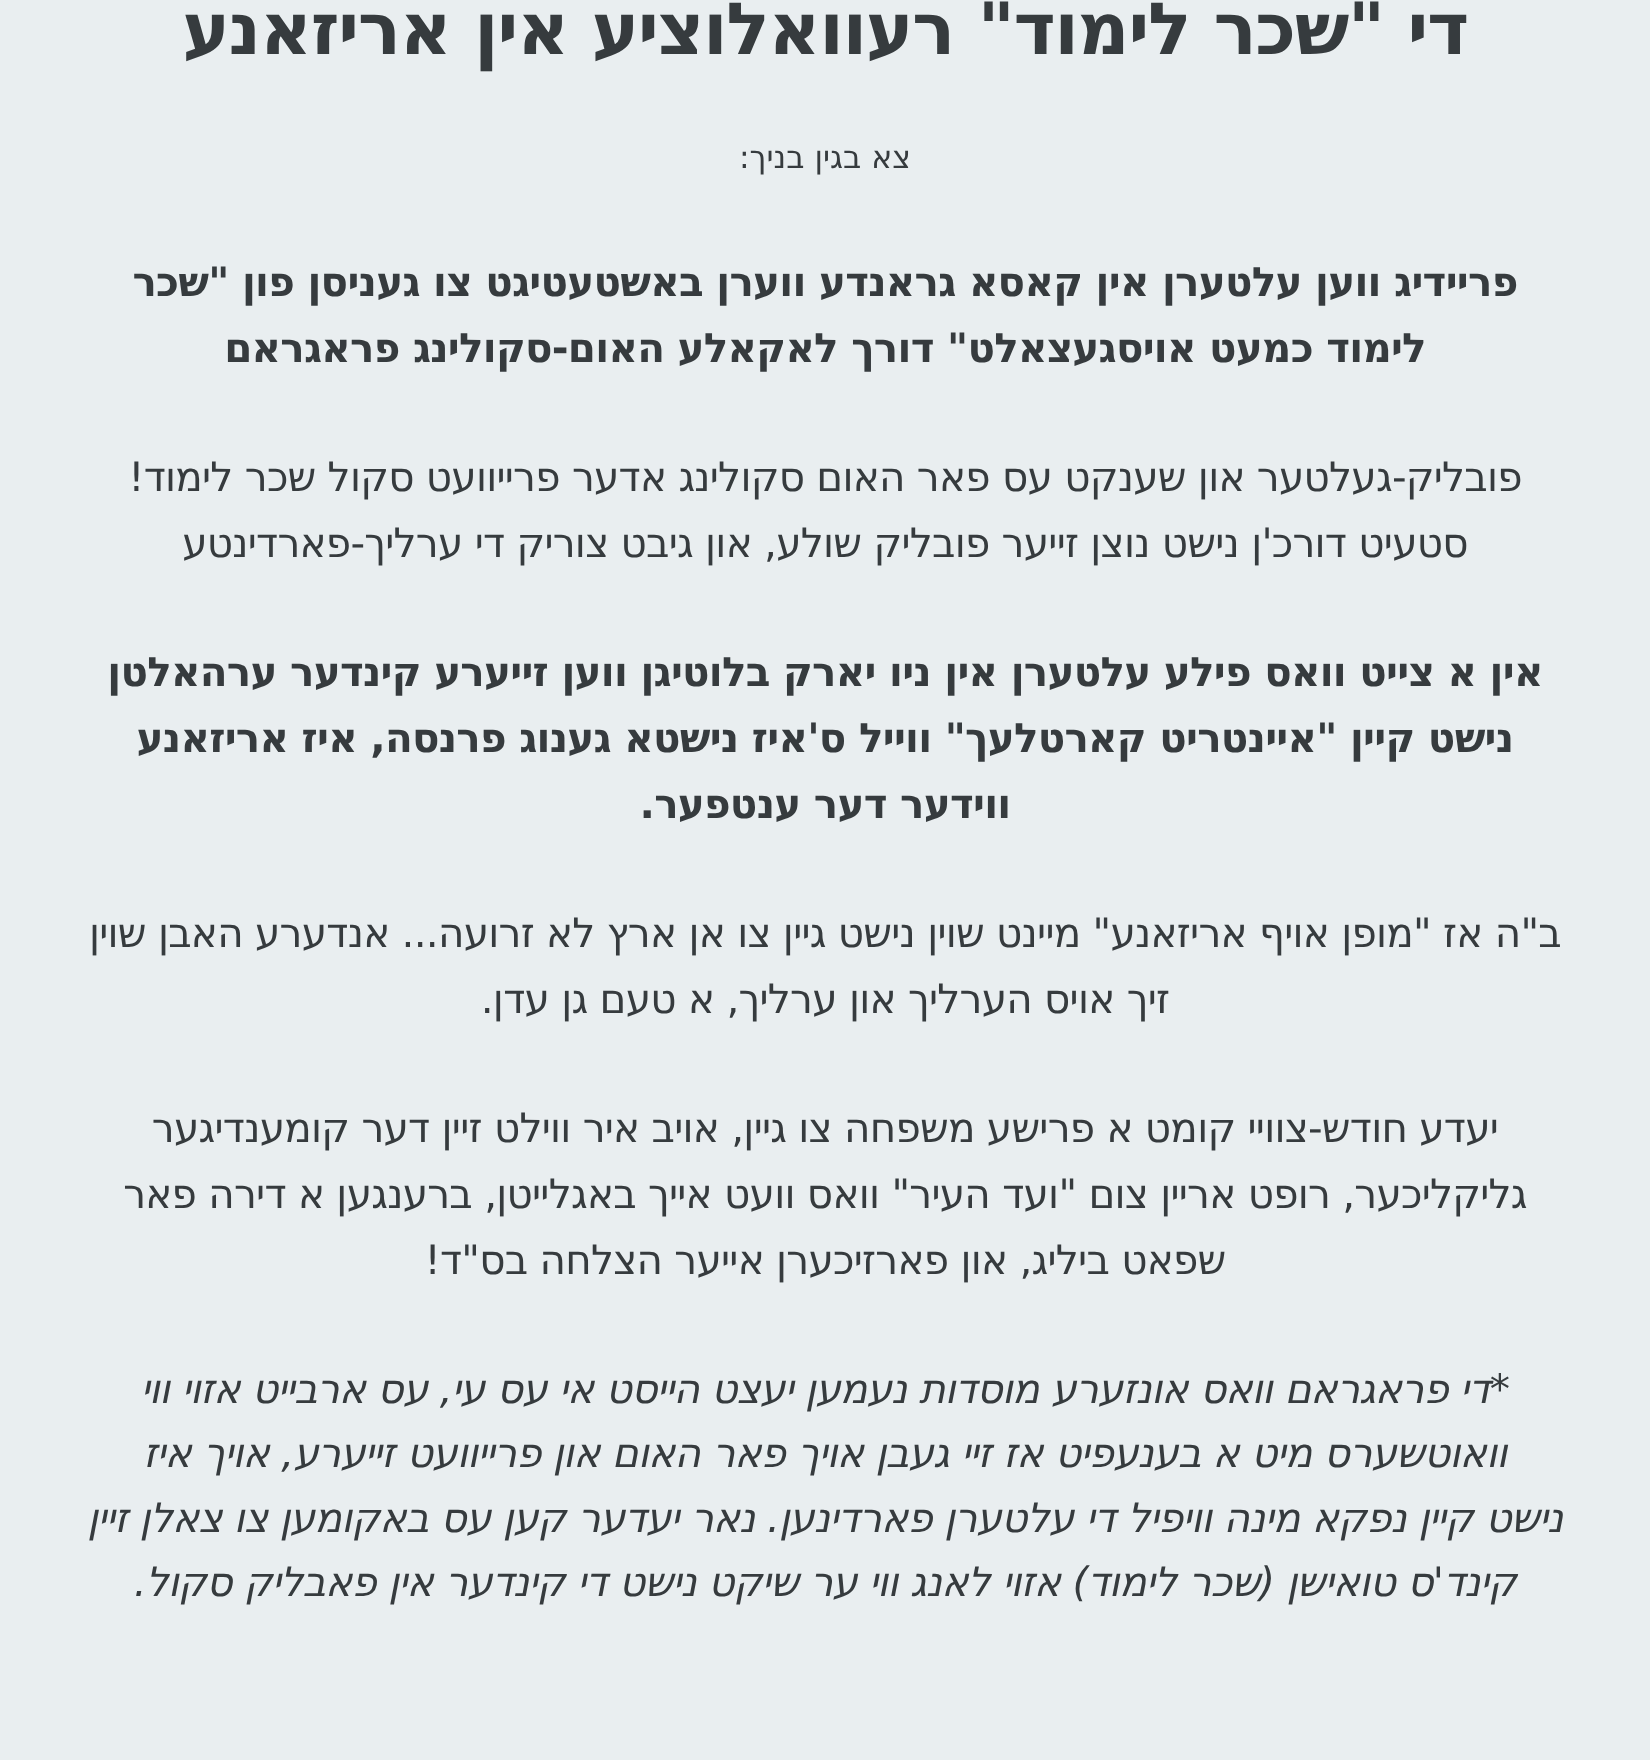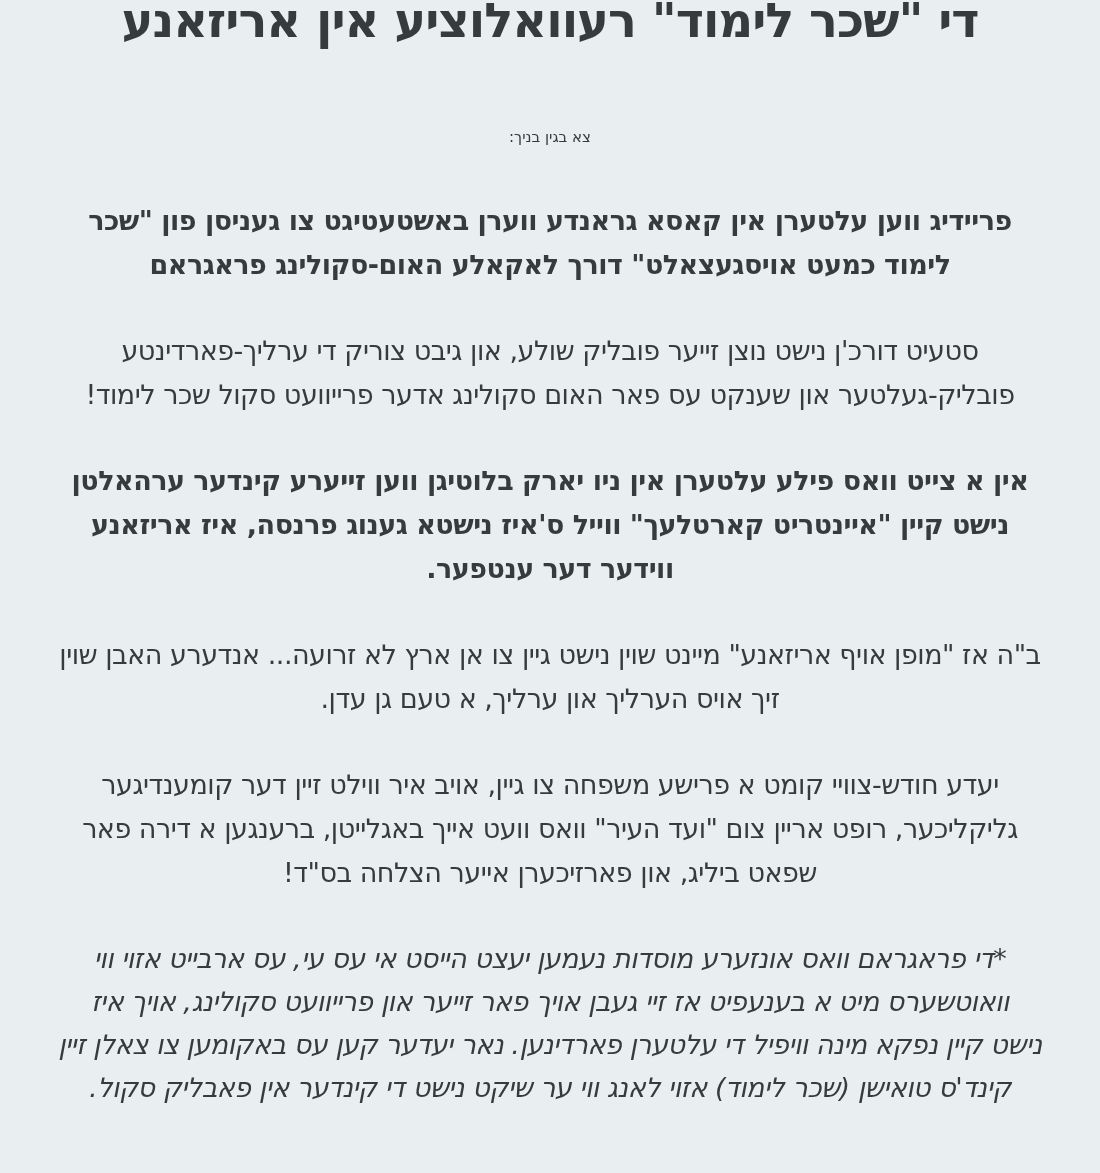--- a/index.html
+++ b/index.html
@@ -24,22 +24,22 @@
   }
   .article-title {
     margin: -7px 0 0 0;
     font-size: 48px;
     font-weight: bold;
     line-height: 55px;
     letter-spacing: -1px;
     white-space: nowrap;
   }
   .article-subtitle {
-    margin: 74px 0 0 0;
-    font-size: 15px;
+    margin: 42px 0 0 0;
+    font-size: 21px;
     font-weight: normal;
     line-height: 30px;
   }
   .para {
     margin: 42px 0 0 0;
     font-size: 27px;
     line-height: 44px;
     letter-spacing: -0.5px;
   }
   .para:first-child {
@@ -65,37 +65,37 @@
 
 <main class="article">
   <h1 class="article-title">די "שכר לימוד" רעוואלוציע אין אריזאנע</h1>
   <p class="article-subtitle">צא בגין בניך:</p>
   <section id="paragraphs">
       <div class="para bold">
         <div class="line">פריידיג ווען עלטערן אין קאסא גראנדע ווערן באשטעטיגט צו געניסן פון "שכר</div>
         <div class="line">לימוד כמעט אויסגעצאלט" דורך לאקאלע האום-סקולינג פראגראם</div>
       </div>
       <div class="para regular">
+        <div class="line">פובליק-געלטער און שענקט עס פאר האום סקולינג אדער פרייוועט סקול שכר לימוד!</div>
         <div class="line">סטעיט דורכ'ן נישט נוצן זייער פובליק שולע, און גיבט צוריק די ערליך-פארדינטע</div>
-        <div class="line">פובליק-געלטער און שענקט עס פאר האום סקולינג אדער פרייוועט סקול שכר לימוד!</div>
       </div>
       <div class="para bold">
         <div class="line">אין א צייט וואס פילע עלטערן אין ניו יארק בלוטיגן ווען זייערע קינדער ערהאלטן</div>
         <div class="line">נישט קיין "איינטריט קארטלעך" ווייל ס'איז נישטא גענוג פרנסה, איז אריזאנע</div>
         <div class="line">ווידער דער ענטפער.</div>
       </div>
       <div class="para regular">
         <div class="line">ב"ה אז "מופן אויף אריזאנע" מיינט שוין נישט גיין צו אן ארץ לא זרועה... אנדערע האבן שוין</div>
         <div class="line">זיך אויס הערליך און ערליך, א טעם גן עדן.</div>
       </div>
       <div class="para regular">
         <div class="line">יעדע חודש-צוויי קומט א פרישע משפחה צו גיין, אויב איר ווילט זיין דער קומענדיגער</div>
         <div class="line">גליקליכער, רופט אריין צום "ועד העיר" וואס וועט אייך באגלייטן, ברענגען א דירה פאר</div>
         <div class="line">שפאט ביליג, און פארזיכערן אייער הצלחה בס"ד!</div>
       </div>
       <div class="para italic-underline">
         <div class="line">*די פראגראם וואס אונזערע מוסדות נעמען יעצט הייסט אי עס עי, עס ארבייט אזוי ווי</div>
-        <div class="line">וואוטשערס מיט א בענעפיט אז זיי געבן אויך פאר זייער און פרייוועט סקולינג, אויך איז</div>
+        <div class="line">וואוטשערס מיט א בענעפיט אז זיי געבן אויך פאר האום און פרייוועט זייערע, אויך איז</div>
         <div class="line">נישט קיין נפקא מינה וויפיל די עלטערן פארדינען. נאר יעדער קען עס באקומען צו צאלן זיין</div>
         <div class="line">קינד'ס טואישן (שכר לימוד) אזוי לאנג ווי ער שיקט נישט די קינדער אין פאבליק סקול.</div>
       </div>
     </section>
 </main>
 
 </body></html>

